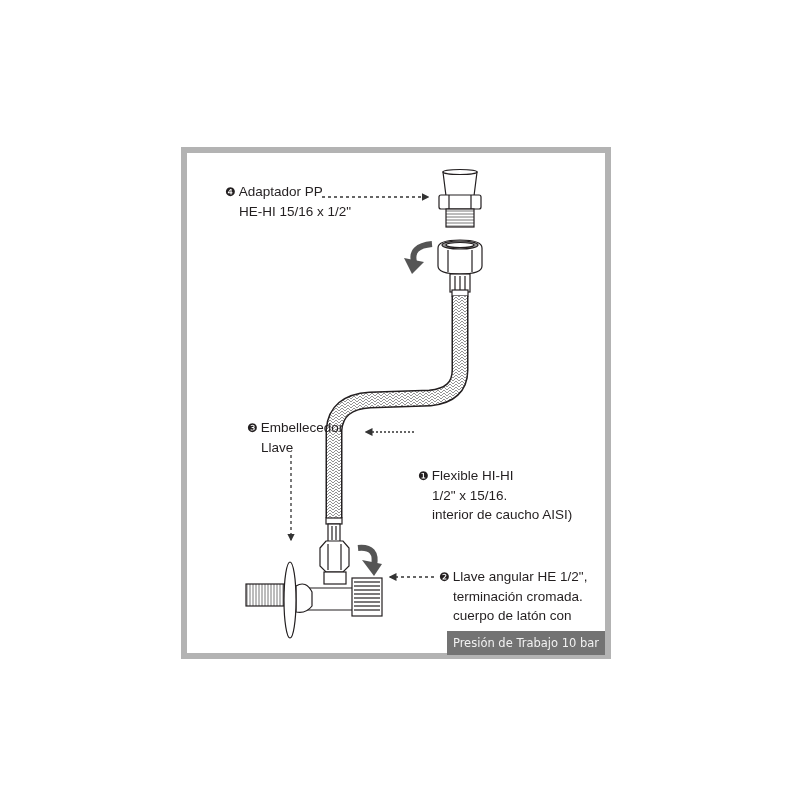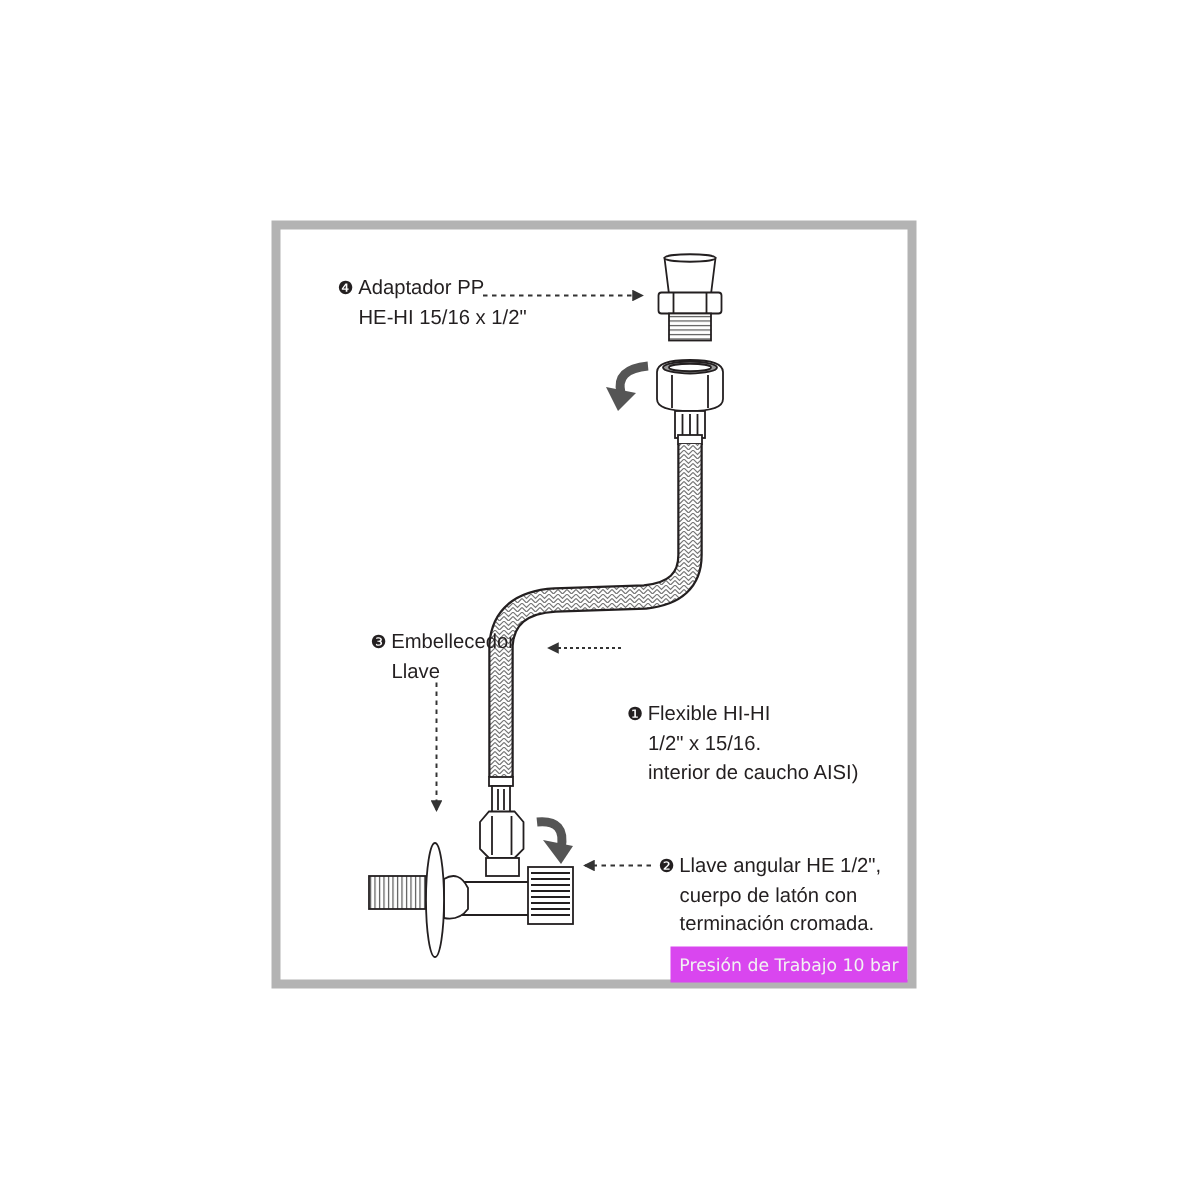--- a/index.html
+++ b/index.html
@@ -2,21 +2,21 @@
 <html><head>
 <meta charset="utf-8">
 <style>
   html, body { margin:0; padding:0; background:#ffffff; }
   body { width:800px; height:800px; position:relative; overflow:hidden; font-family:"Liberation Sans", sans-serif; color:#231f20; }
   .frame { position:absolute; left:181px; top:147px; width:418px; height:500px; border:6px solid #b3b3b3; background:#ffffff; }
   .label { position:absolute; font-size:13.5px; line-height:19px; color:#231f20; white-space:nowrap; }
   .label .line { display:block; }
   .label .indent { padding-left:14px; }
   .bullet { font-size:12px; margin-right:3px; }
-  .footer { position:absolute; left:447px; top:631px; width:158px; height:24px; background:#d946ef; color:#f2f2f2; font-size:11.5px; line-height:24px; text-align:center; font-family:"DejaVu Sans", sans-serif; }
+  .footer { position:absolute; left:447px; top:631px; width:158px; height:24px; background:#737373; color:#f2f2f2; font-size:11.5px; line-height:24px; text-align:center; font-family:"DejaVu Sans", sans-serif; }
   svg.art { position:absolute; left:0; top:0; }
 </style>
 </head>
 <body>
 
 <div class="frame"></div>
 
 <svg class="art" width="800" height="800" viewBox="0 0 800 800">
   <defs>
     <pattern id="braid" width="6" height="6" patternUnits="userSpaceOnUse">
@@ -112,17 +112,17 @@
 </div>
 
 <div class="label" style="left:418px; top:426px;margin-top:40px;">
   <span class="line"><span class="bullet">❶</span><span>Flexible HI-HI</span></span>
   <span class="line indent">1/2" x 15/16.</span>
   <span class="line indent">interior de caucho AISI)</span>
 </div>
 
 <div class="label" style="left:439px; top:567px;">
   <span class="line"><span class="bullet">❷</span><span>Llave angular HE 1/2",</span></span>
+  <span class="line indent">terminación cromada.</span>
   <span class="line indent">cuerpo de latón con</span>
-  <span class="line indent">terminación cromada.</span>
 </div>
 
 <div class="footer">Presión de Trabajo 10 bar</div>
 
 </body></html>

